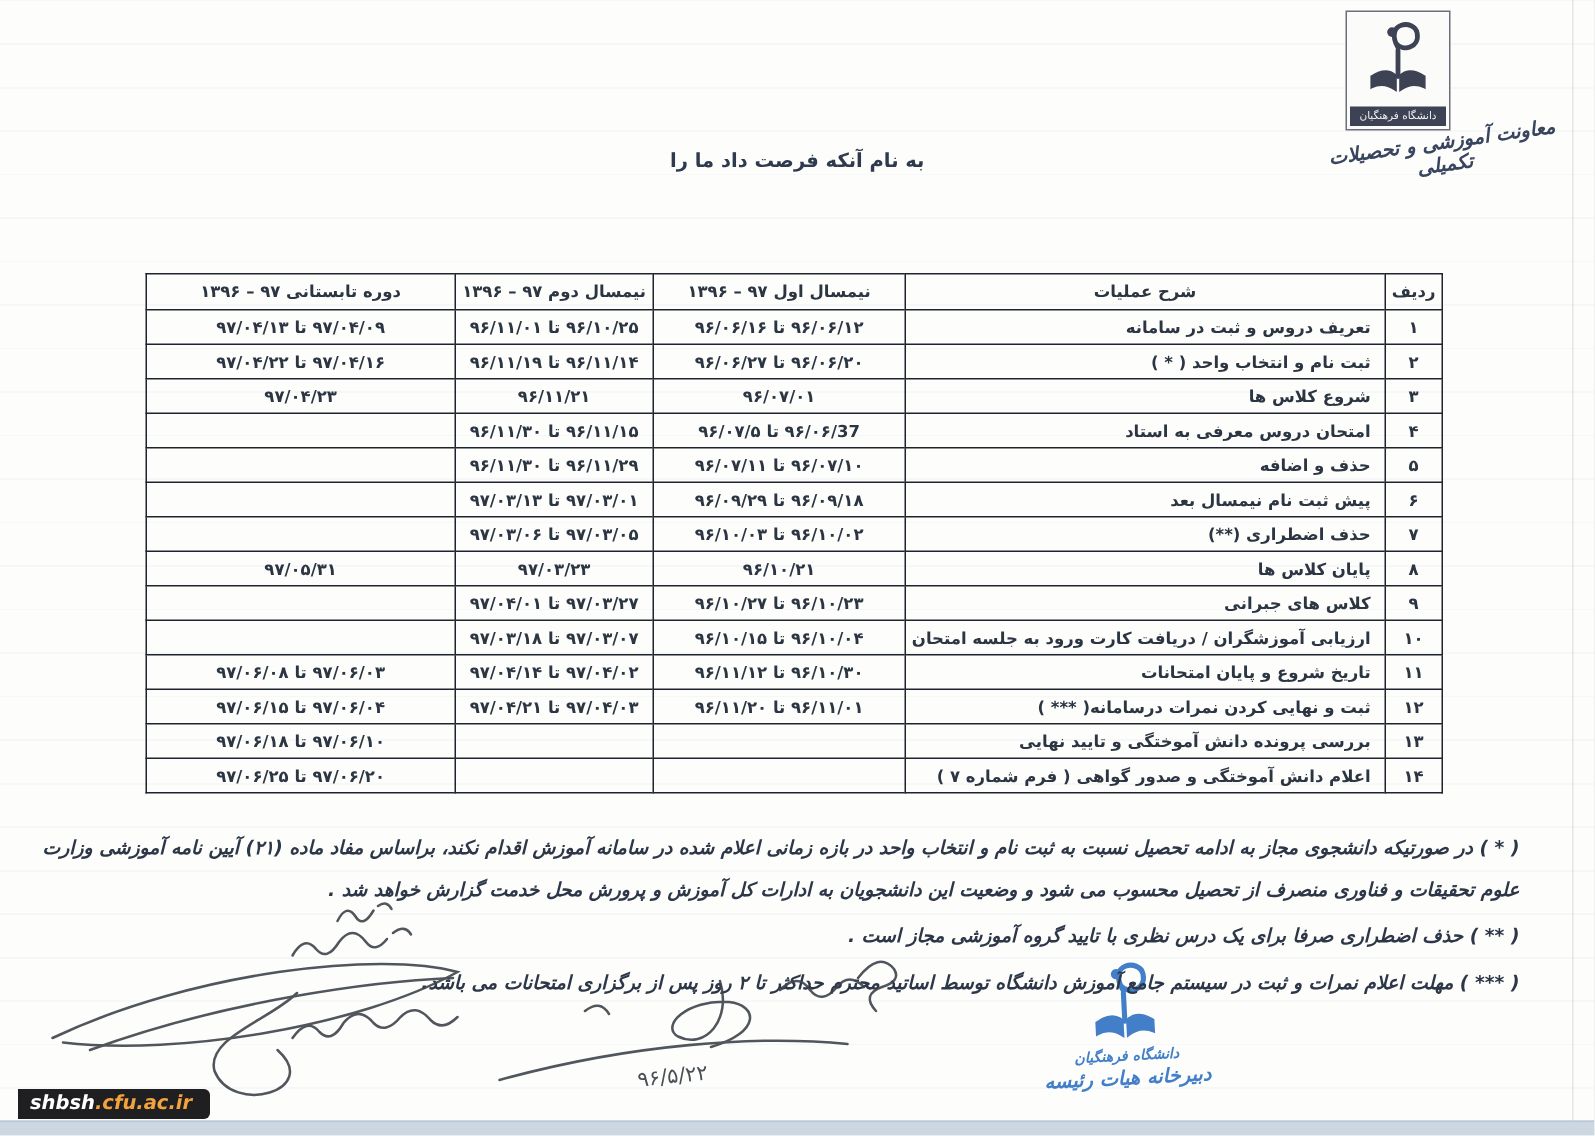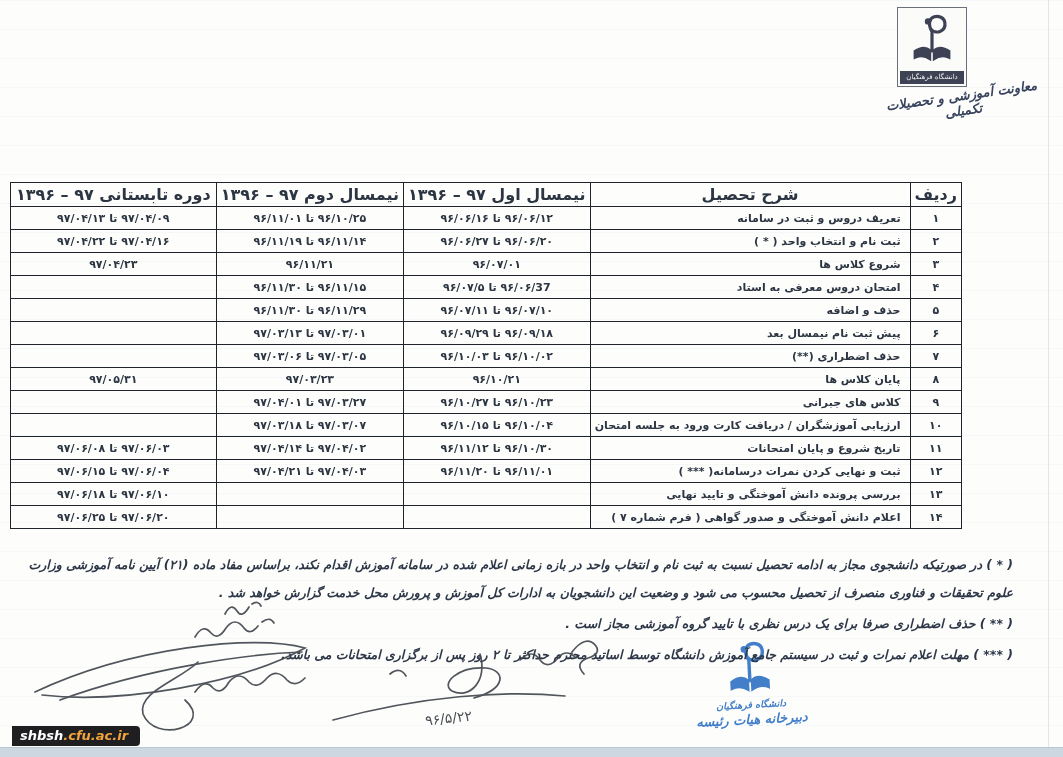--- a/index.html
+++ b/index.html
@@ -24,21 +24,21 @@
 
   .bismillah{position:absolute;top:100px;left:0;width:1063px;text-align:center;font-weight:bold;font-size:13px;color:#2f3a4e;}
   .doc-title{position:absolute;top:133px;left:0;width:820px;text-align:center;font-weight:bold;font-size:13.5px;color:#2f3a4e;}
 
   
   table.cal{position:absolute;top:182px;right:101px;border-collapse:collapse;direction:rtl;}
   table.cal th, table.cal td{
     border:1.4px solid #1f242c; font-size:11px; font-weight:bold; color:#2c3542;
     text-align:center; padding:0 4px; height:23px; box-sizing:border-box; white-space:nowrap;
   }
-  table.cal th{height:24px;font-size:16px;}
+  table.cal th{height:24px;font-size:11px;}
   table.cal td.desc{text-align:right;padding-right:9px;}
   .col-num{width:27px;} .col-desc{width:305px;} .col-s1{width:168px;} .col-s2{width:132px;} .col-su{width:206px;}
 
   
   .footnotes{position:absolute;top:551px;right:50px;width:988px;font-size:12.5px;font-weight:bold;color:#2d3748;line-height:28px;z-index:3;}
   .footnotes p{margin:0 0 3px 0;font-style:italic;}
 
   
   .stamp{position:absolute;top:638px;left:690px;width:120px;text-align:center;transform:rotate(-3deg);color:#2f72c4;opacity:.9;z-index:2;}
   .stamp svg{display:block;margin:0 auto;}
@@ -66,33 +66,34 @@
         <path d="M30 28 L30 50"></path>
         <path d="M8 50 Q20 42 28 49 L28 61 Q18 54 8 59 Z" fill="#3d4254" stroke-width="2"></path>
         <path d="M52 50 Q40 42 32 49 L32 61 Q42 54 52 59 Z" fill="#3d4254" stroke-width="2"></path>
       </g>
       <circle cx="25" cy="13" r="4" fill="#3d4254"></circle>
     </svg>
     <div class="logo-caption">دانشگاه فرهنگیان</div>
   </div>
   <div class="dept-script">معاونت آموزشی و تحصیلات تکمیلی</div>
 
+  <div class="bismillah">به نام آنکه فرصت داد ما را</div>
 
   <table class="cal">
     <colgroup>
       <col class="col-num">
         <col class="col-desc">
         <col class="col-s1">
         <col class="col-s2">
         <col class="col-su">
     </colgroup>
     <thead>
       <tr>
         <th>ردیف</th>
-        <th>شرح تحصیل</th>
+        <th>شرح عملیات</th>
         <th>نیمسال اول ۹۷ – ۱۳۹۶</th>
         <th>نیمسال دوم ۹۷ – ۱۳۹۶</th>
         <th>دوره تابستانی ۹۷ – ۱۳۹۶</th>
       </tr>
     </thead>
     <tbody>
         <tr>
           <td>۱</td>
           <td class="desc">تعریف دروس و ثبت در سامانه</td>
           <td>۹۶/۰۶/۱۲ تا ۹۶/۰۶/۱۶</td>

